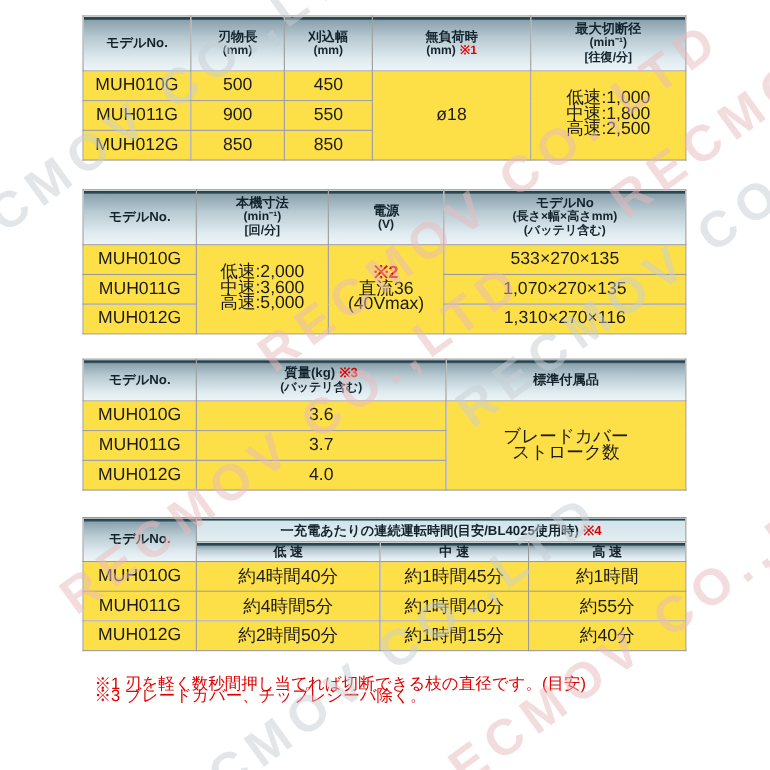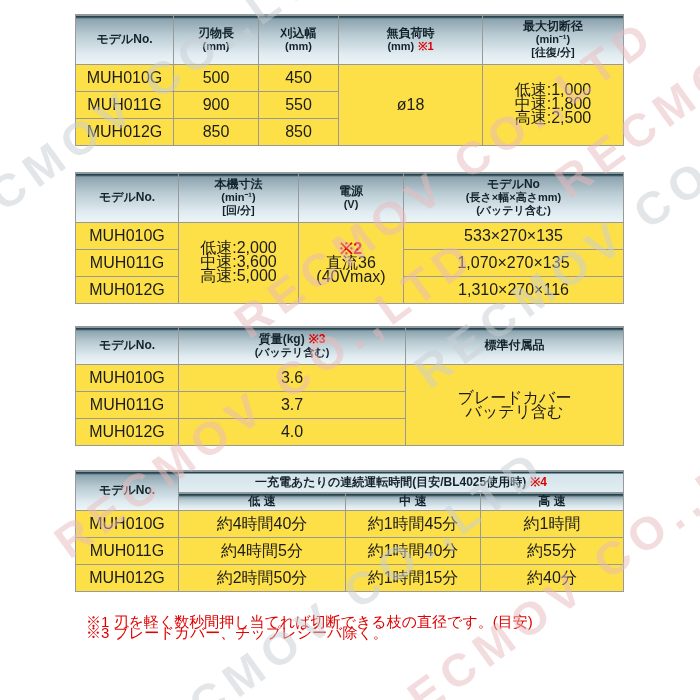--- a/index.html
+++ b/index.html
@@ -183,21 +183,21 @@
         </th>
         <th class="gh">
             <span class="hl">標準付属品</span>
           </th>
       </tr>
       <tr class="brow">
         <td>MUH010G</td>
         <td>3.6</td>
         <td rowspan="3">
           <span class="ln">ブレードカバー</span>
-          <span class="ln">バッテリ含む</span>
+          <span class="ln">ストローク数</span>
         </td>
       </tr>
       <tr class="brow">
         <td>MUH011G</td>
         <td>3.7</td>
       </tr>
       <tr class="brow">
         <td>MUH012G</td>
         <td>4.0</td>
       </tr>

